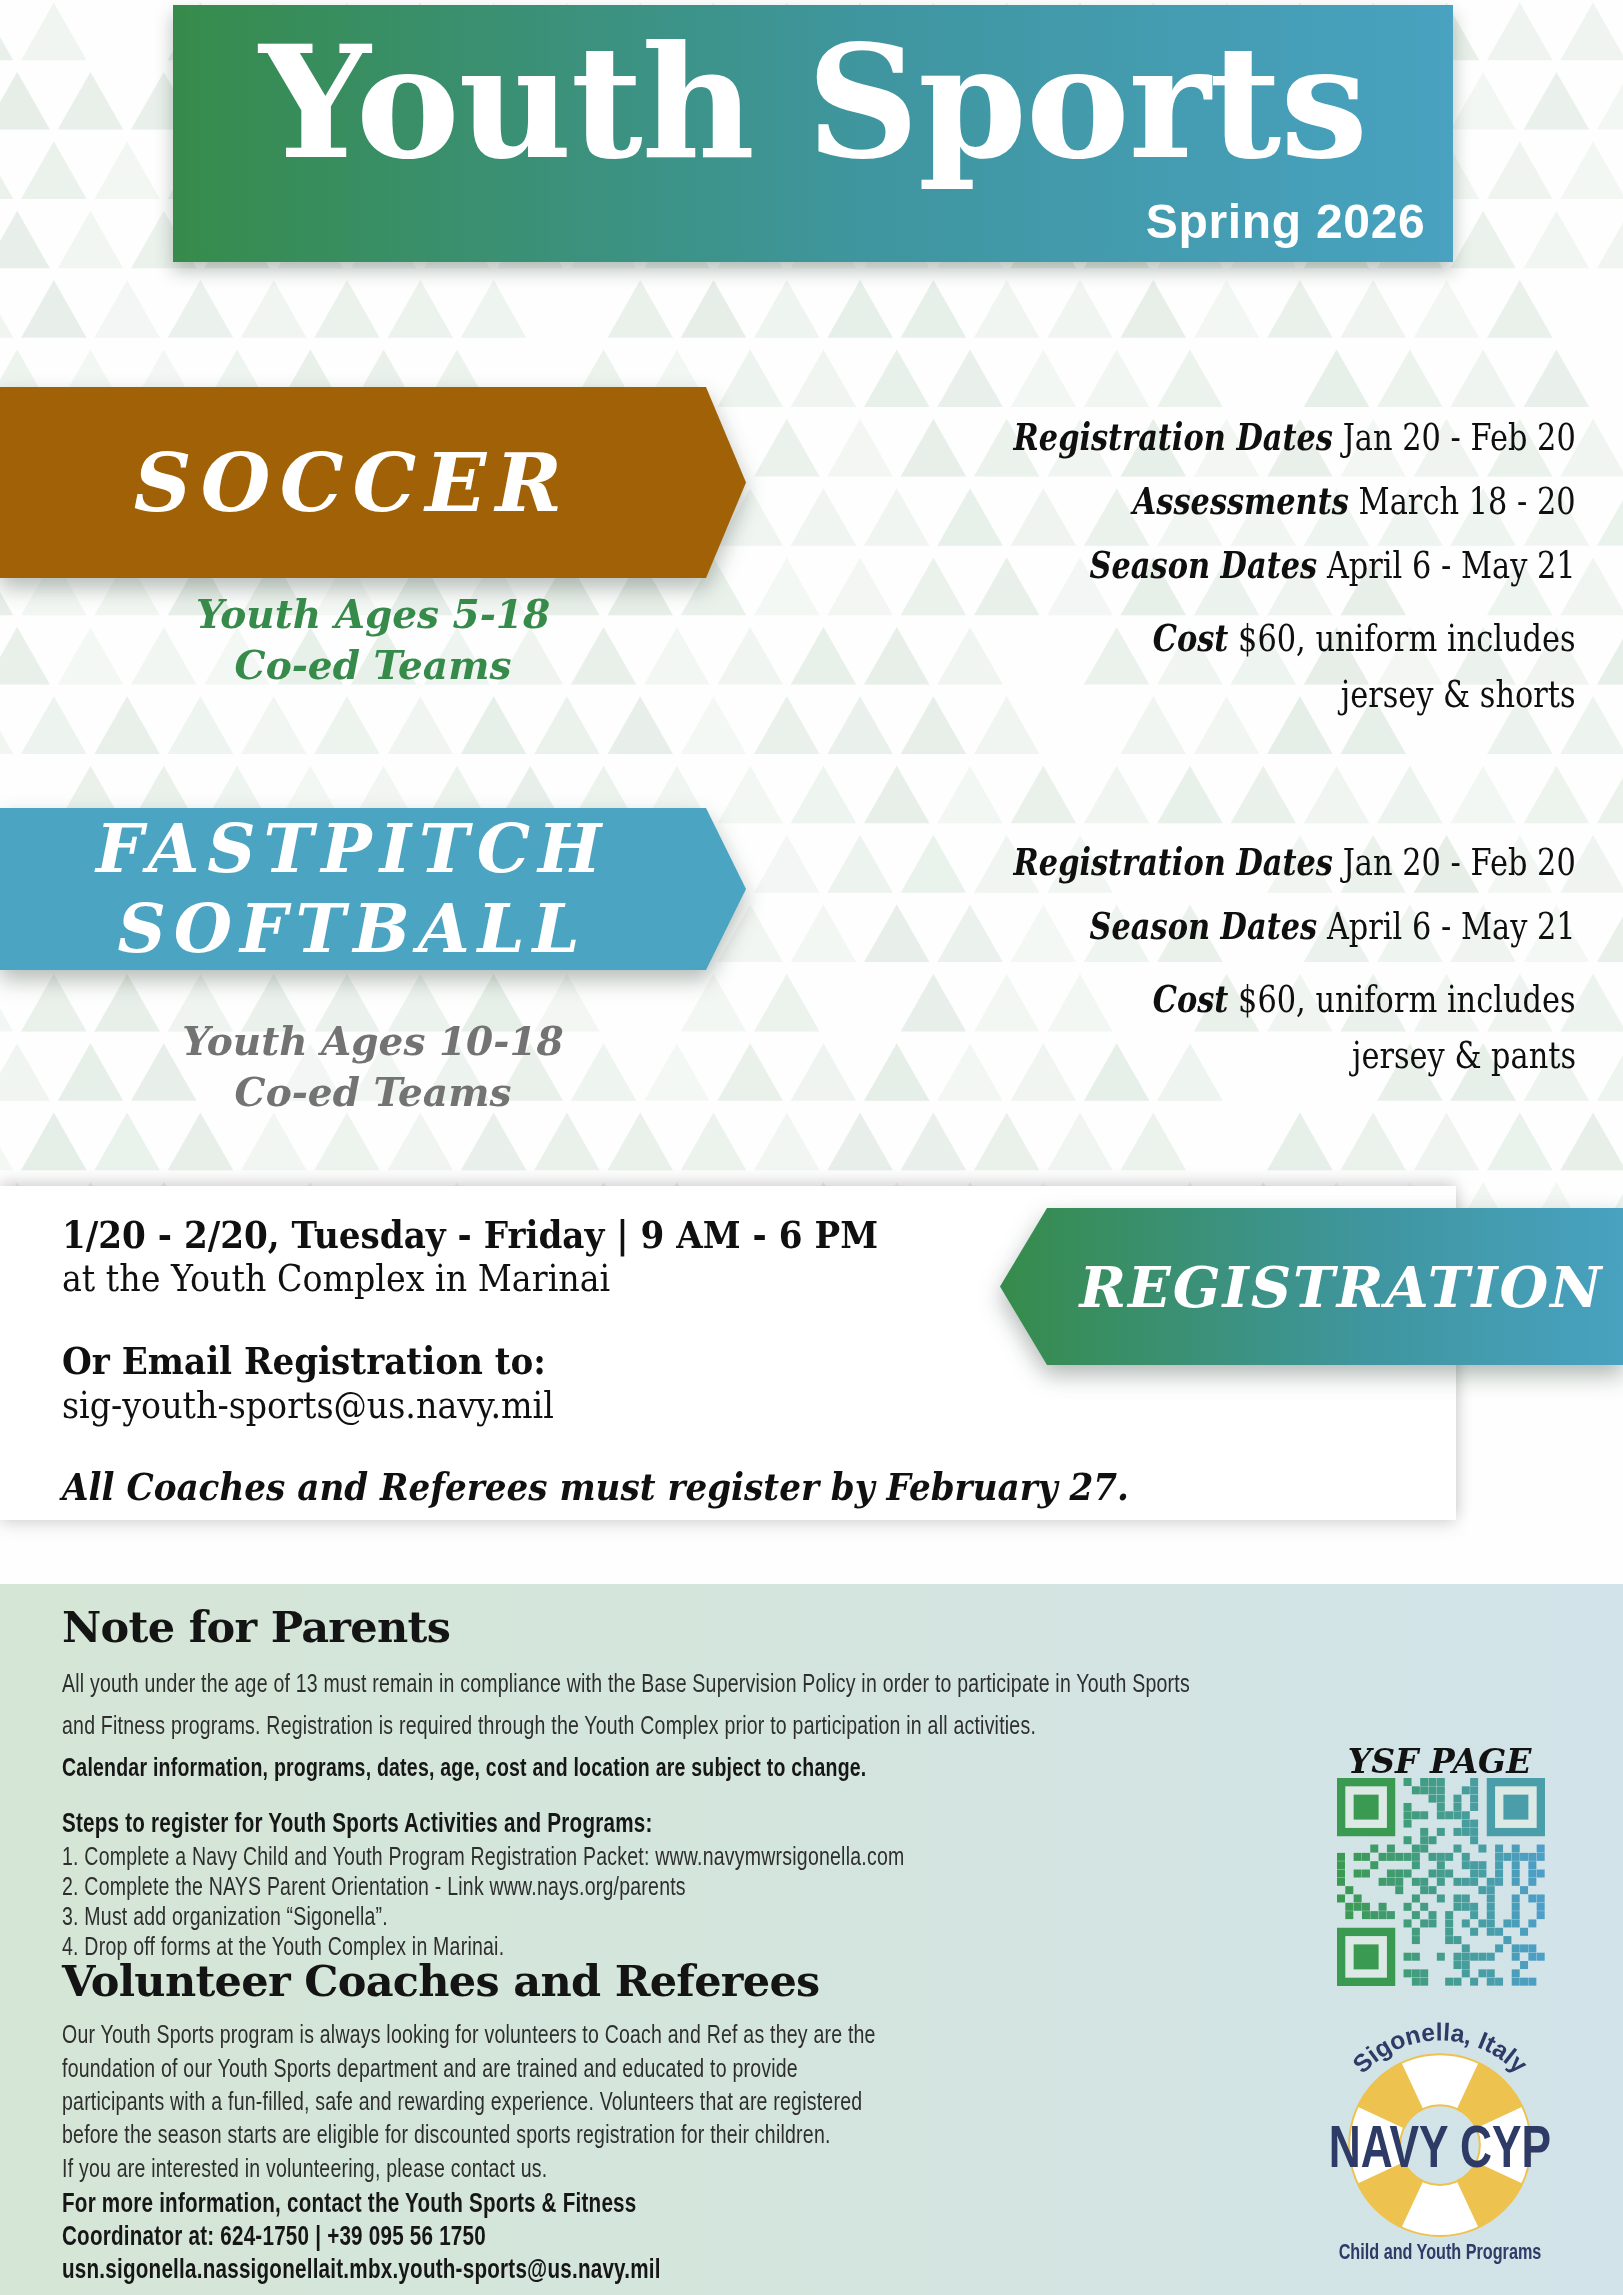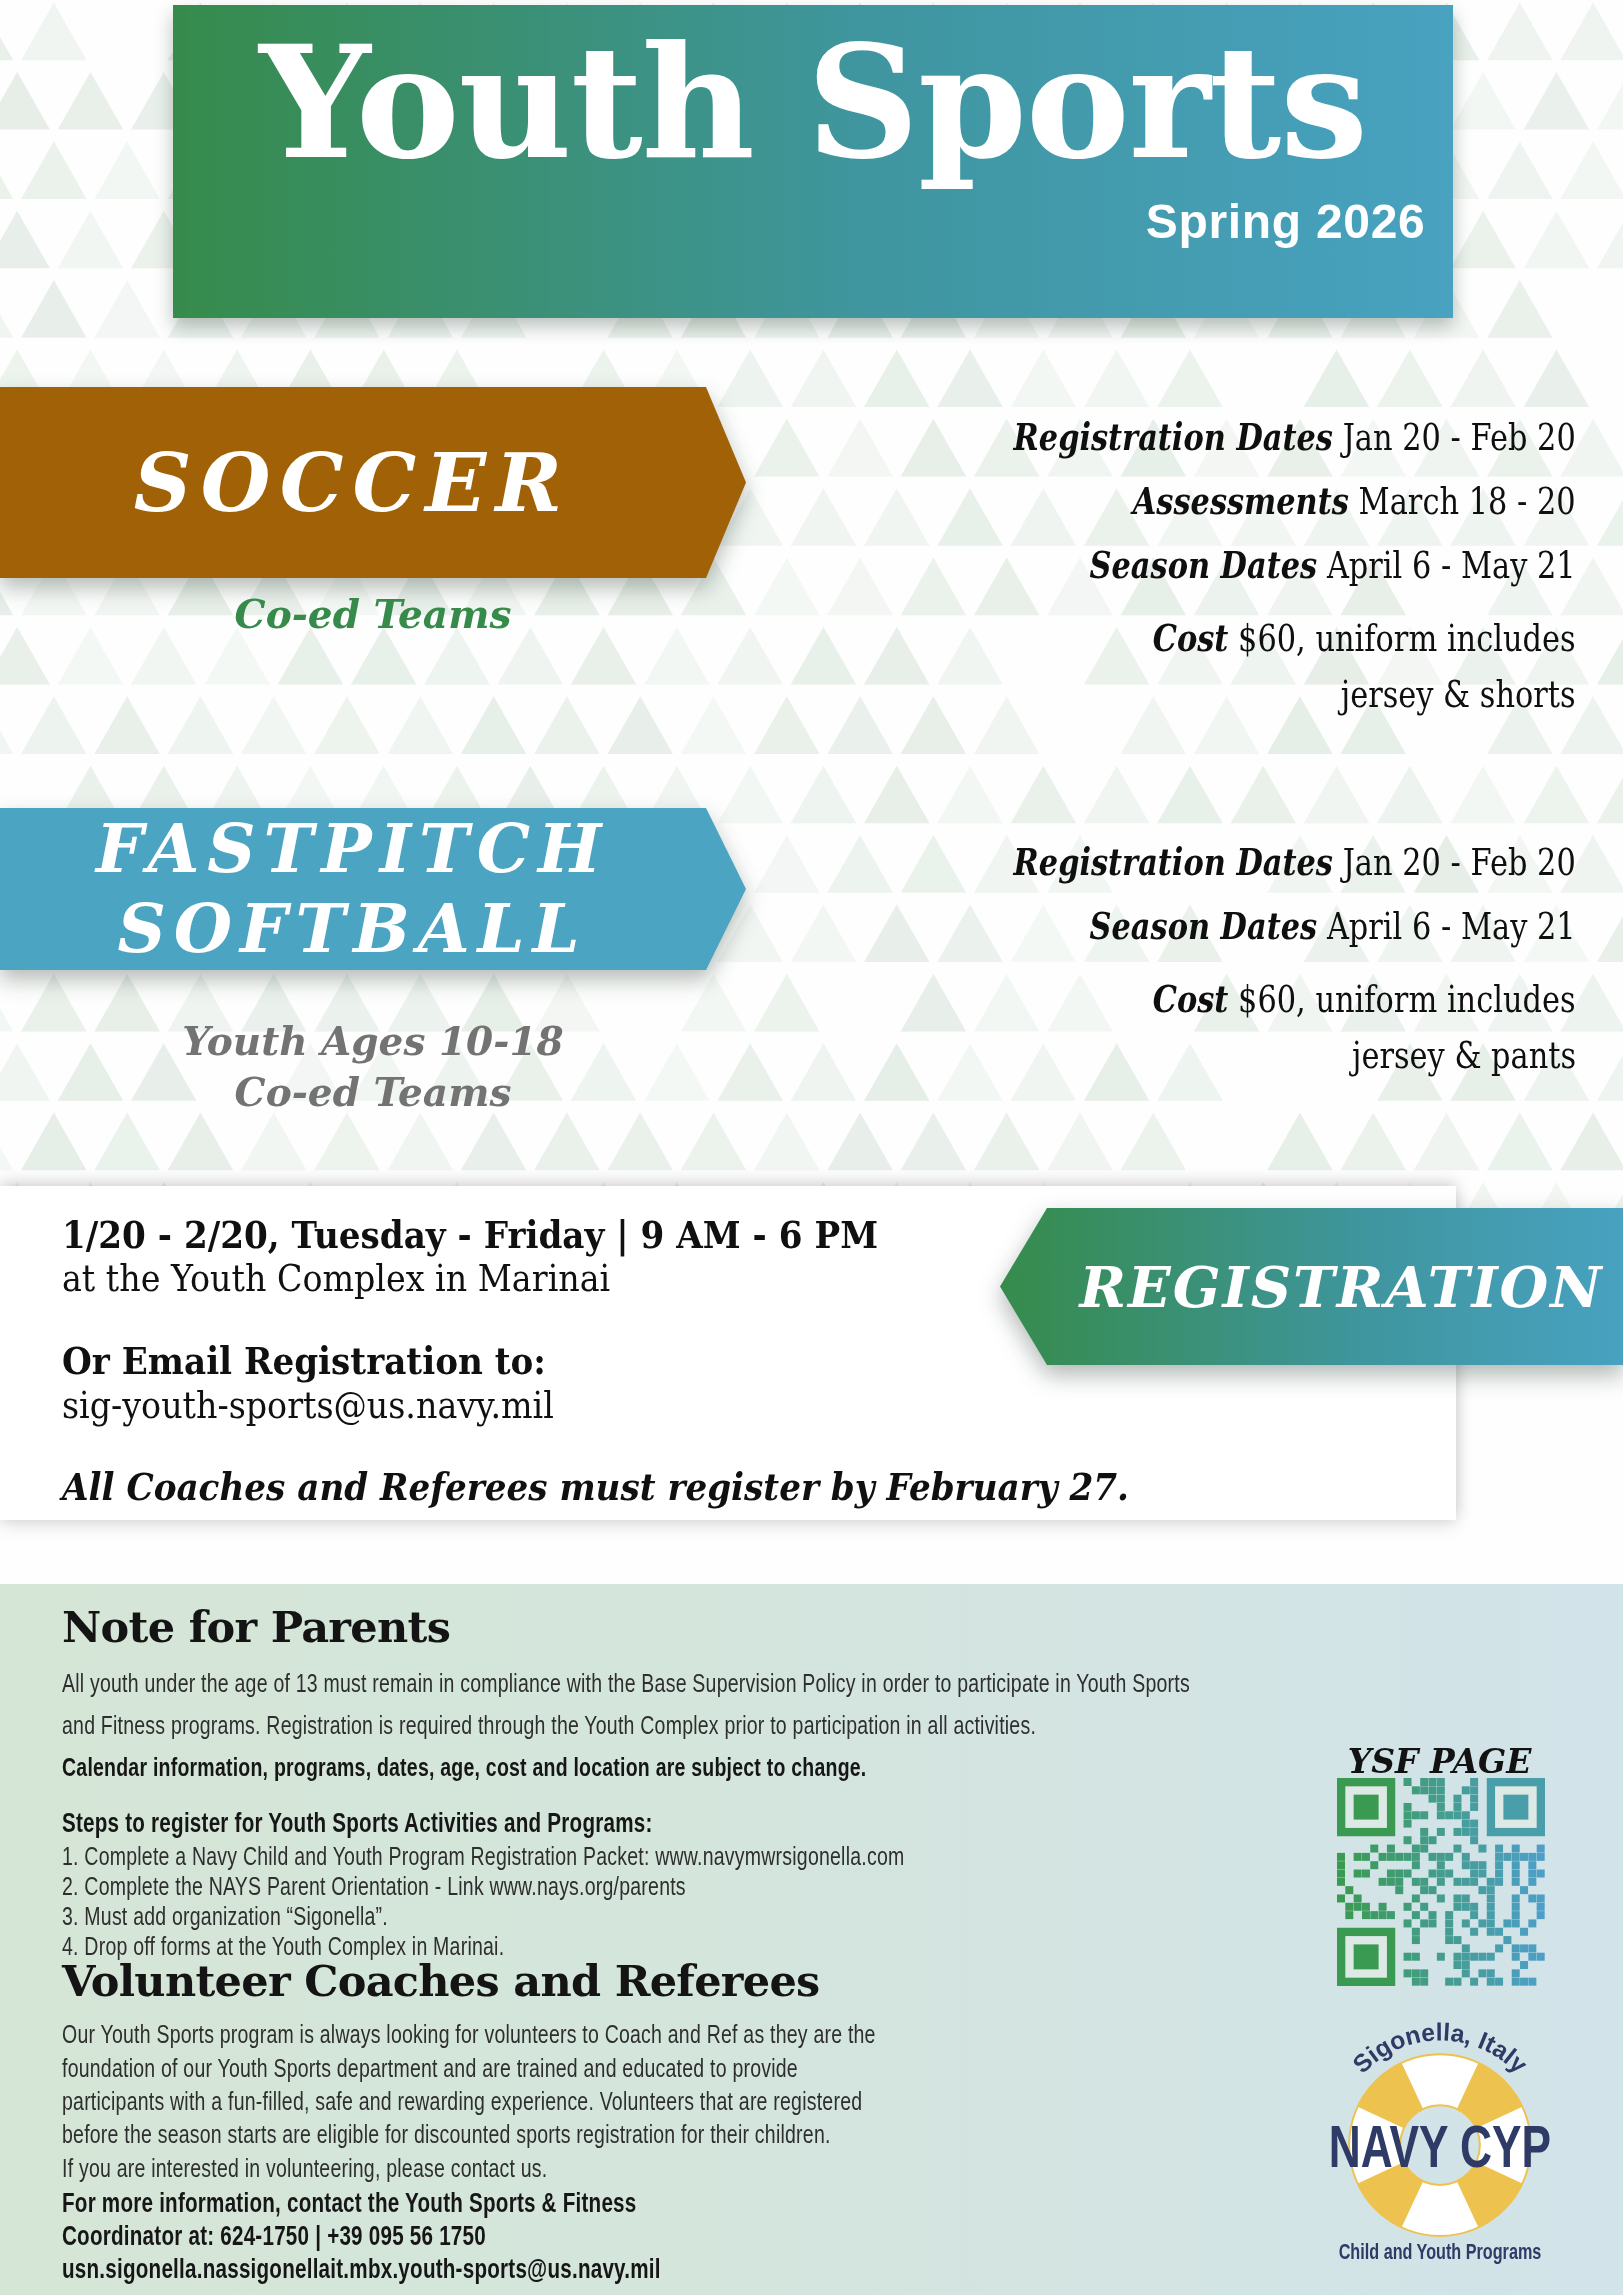--- a/index.html
+++ b/index.html
@@ -1,21 +1,21 @@
 <!DOCTYPE html>
 <html style="font-size:10.5px"><head>
 <meta charset="utf-8">
 <style>
   html,body{margin:0;padding:0;background:#9aa0a0;}
   .page{position:relative;width:1624px;height:2295px;background:#fdfefd;overflow:hidden;
         font-family:"Liberation Sans",sans-serif;}
   .abs{position:absolute;}
 
   
-  .header-banner{left:173px;top:5.2px;width:1280px;height:313px;
+  .header-banner{left:173px;top:5.2px;width:1280px;height:257px;
     background:linear-gradient(90deg,#368b4b 0%,#3f96a0 55%,#48a2c0 100%);
     box-shadow:0 9.2px 17px rgba(30,50,40,.30);}
   .header-title{left:0;top:11.8px;width:100%;text-align:center;color:#fff;
     font-family:"DejaVu Serif",serif;font-weight:bold;font-size:156px;line-height:1.1;
     letter-spacing:-1.3px;white-space:nowrap;}
   .header-season{right:27.5px;top:189px;color:#fff;font-weight:bold;font-size:48px;letter-spacing:0.7px;}
 
   
   .pennant-wrap{filter:drop-shadow(0 10.5px 10.5px rgba(30,50,40,.32));}
   .pennant{width:100%;height:100%;clip-path:polygon(0 0,706px 0,746px 50%,706px 100%,0 100%);
@@ -471,20 +471,21 @@
     <div class="abs header-title">Youth Sports</div>
     <div class="abs header-season">Spring 2026</div>
   </div>
 
   <div class="abs pennant-wrap soccer-wrap">
     <div class="pennant soccer">
       <div class="banner-title">SOCCER</div>
     </div>
   </div>
   <div class="abs sub-block soccer-sub">
+    <div>Youth Ages 5-18</div>
     <div>Co-ed Teams</div>
   </div>
 
   <div class="abs details soccer-details">
     <div class="detail-line"><span class="sqz"><span class="dlabel">Registration Dates</span><span>Jan 20 - Feb 20</span></span></div>
     <div class="detail-line"><span class="sqz"><span class="dlabel">Assessments</span><span>March 18 - 20</span></span></div>
     <div class="detail-line"><span class="sqz"><span class="dlabel">Season Dates</span><span>April 6 - May 21</span></span></div>
     <div class="cost-block">
       <div class="cost-line"><span class="sqz"><span class="dlabel">Cost</span><span>$60, uniform includes</span></span></div>
       <div class="cost-line"><span class="sqz"><span>jersey &amp; shorts</span></span></div>

